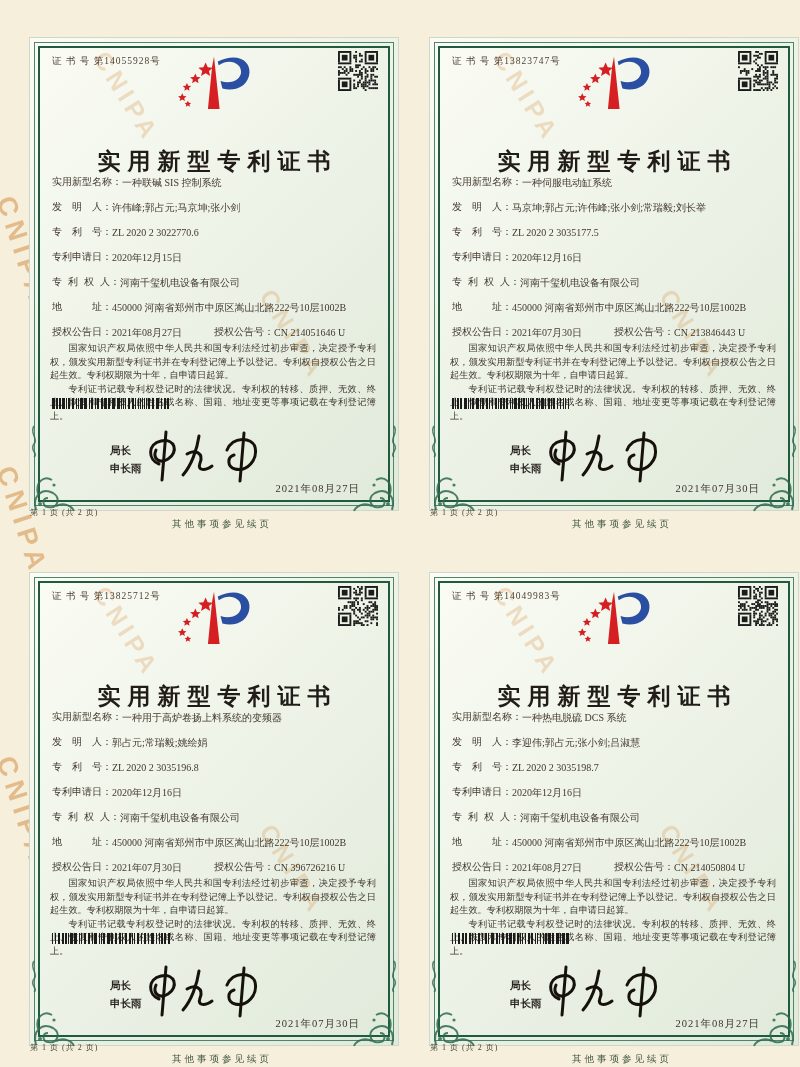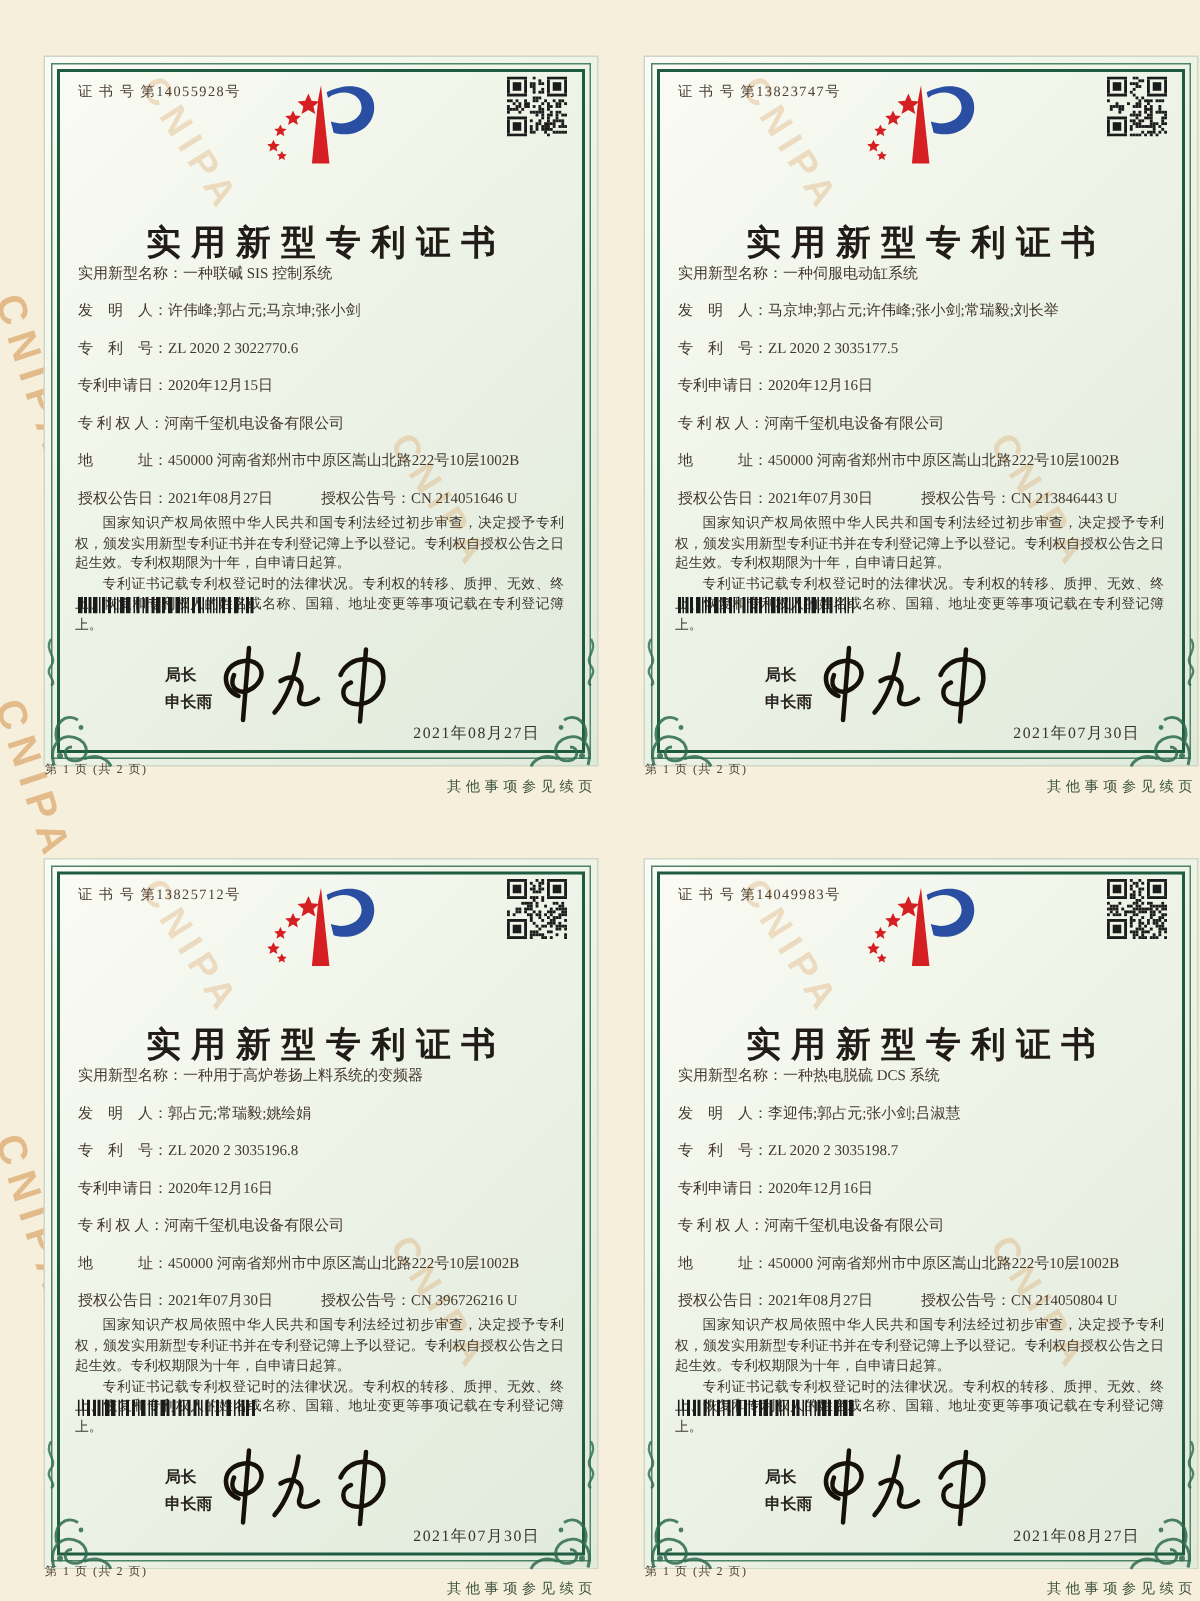--- a/index.html
+++ b/index.html
@@ -19,39 +19,39 @@
   .frame-inner { position:absolute; inset:8px; border:2px solid #1e5b40; pointer-events:none; }
 
   .cert-no { position:absolute; left:22px; top:17px; font-size:9.5px; color:#4a3e33; letter-spacing:1px; }
   .qr { position:absolute; right:20px; top:13px; width:40px; height:40px; }
   .logo { position:absolute; left:50%; top:13px; transform:translateX(-50%); width:84px; height:62px; }
   .title { position:absolute; left:0; right:0; top:84px; text-align:center;
            font-size:23px; font-weight:bold; color:#211c18; letter-spacing:7px; text-indent:7px;margin-top:24px; }
 
   .fields { position:absolute; left:22px; right:20px; top:138px; font-size:10px; color:#43382e; }
   .row { display:flex; margin-bottom:11.5px; line-height:13.5px; }
-  .lbl { flex:0 0 auto; white-space:pre; }
+  .lbl { flex:0 0 auto; white-space:pre;font-family:Liberation Mono, monospace; }
   .val { white-space:pre;text-align:right; }
   .row-grant { display:flex; }
   .pair { display:flex; }
   .pair + .pair { margin-left:32px; }
 
   .legal { position:absolute; left:20px; right:22px; top:304px; font-size:9.2px; line-height:1.48;
            color:#3e362e; text-align:justify; }
   .legal p { text-indent:2em; }
 
   .barcode { position:absolute; left:22px; top:360px; width:120px; height:11px; }
 
   .director { position:absolute; left:50px; top:404px; font-size:10.5px; font-weight:bold;
               color:#2a2420; line-height:18px;margin-left:30px; }
   .signature { position:absolute; left:100px; top:390px; width:150px; height:60px; }
   .issue-date { position:absolute; right:38px; top:444px; font-size:10.5px; color:#3a332c; letter-spacing:1px; }
   .page-num { position:absolute; left:0; right:0; top:469px; text-align:left; font-size:8px; color:#4a4238; letter-spacing:1px; }
 
-  .cont-note { position:absolute; left:16px; right:0; top:480px; text-align:right; font-size:9.5px;
+  .cont-note { position:absolute; left:16px; right:0; top:480px; text-align:center; font-size:9.5px;
                color:#3c523f; letter-spacing:3px; }
 
   .ornament { position:absolute; width:58px; height:58px; }
   .orn-bl { left:0px; bottom:-2px; }
   .orn-br { right:0px; bottom:-2px; transform:scaleX(-1); }
   .curl { position:absolute; width:14px; height:34px; }
   .curl-l { left:-3px; top:386px; }
   .curl-r { right:-3px; top:386px; transform:scaleX(-1); }
 
   .wm { position:absolute; font-family:"Liberation Sans", sans-serif; font-weight:bold;

